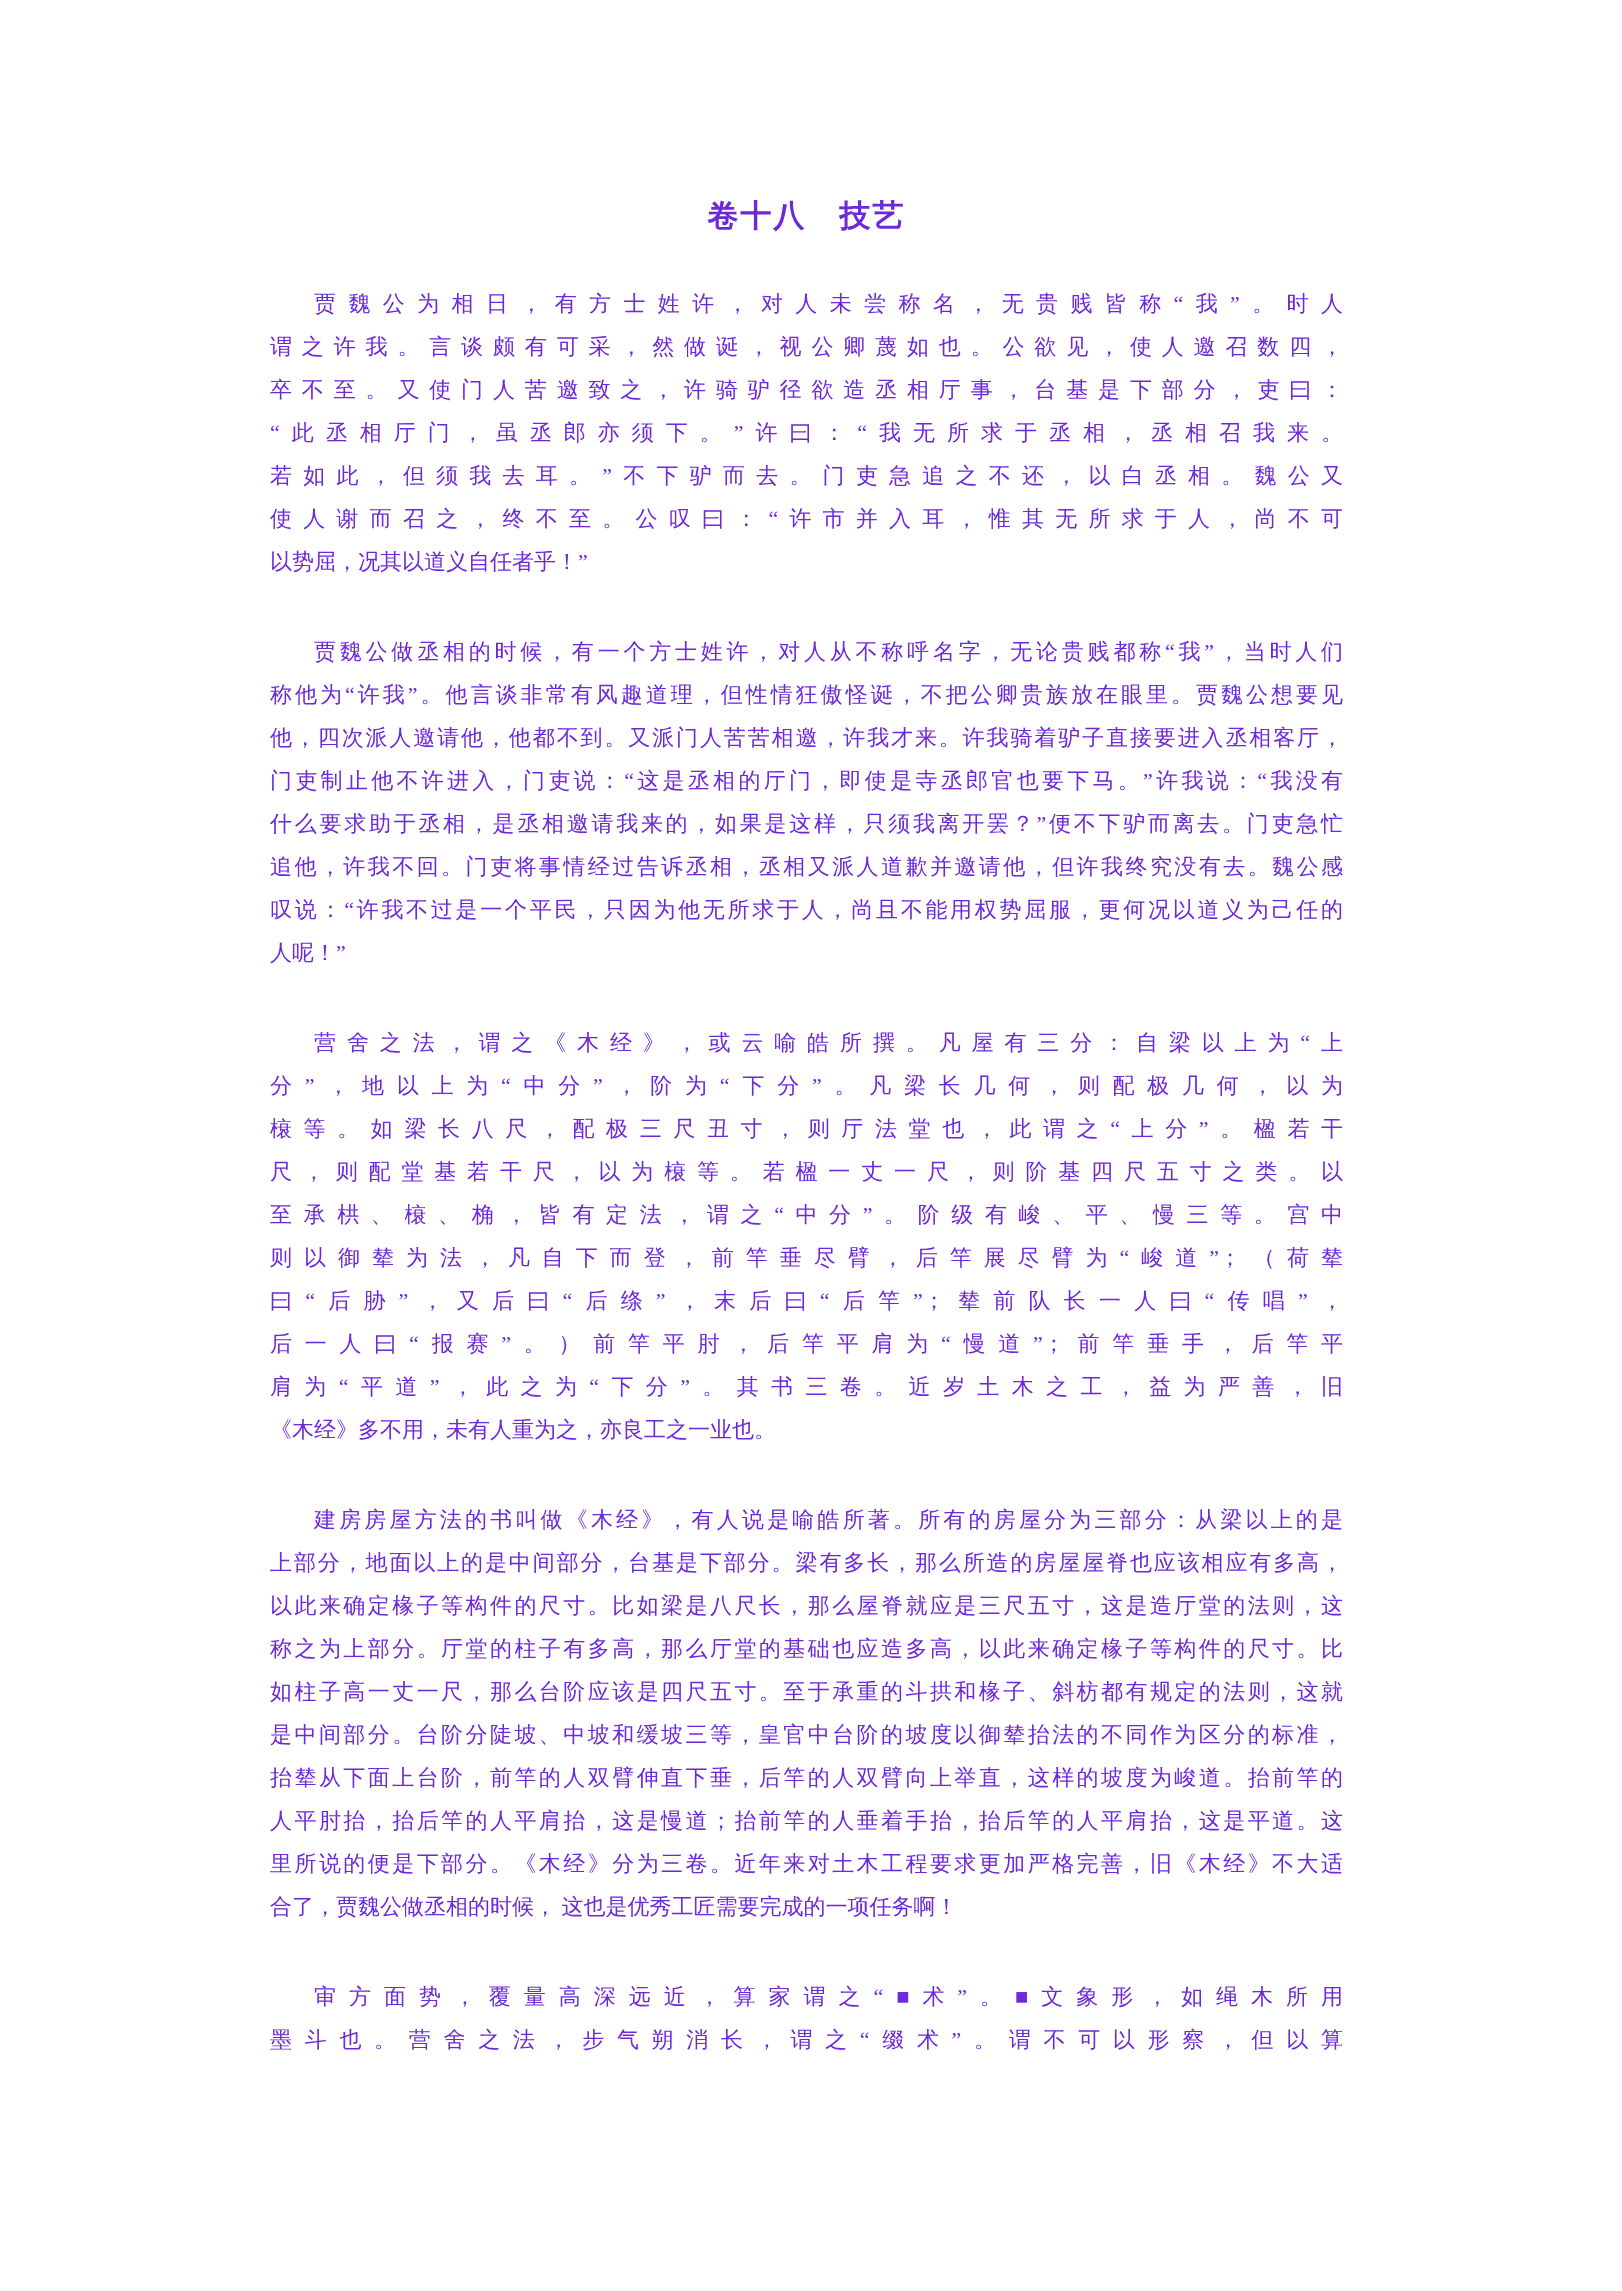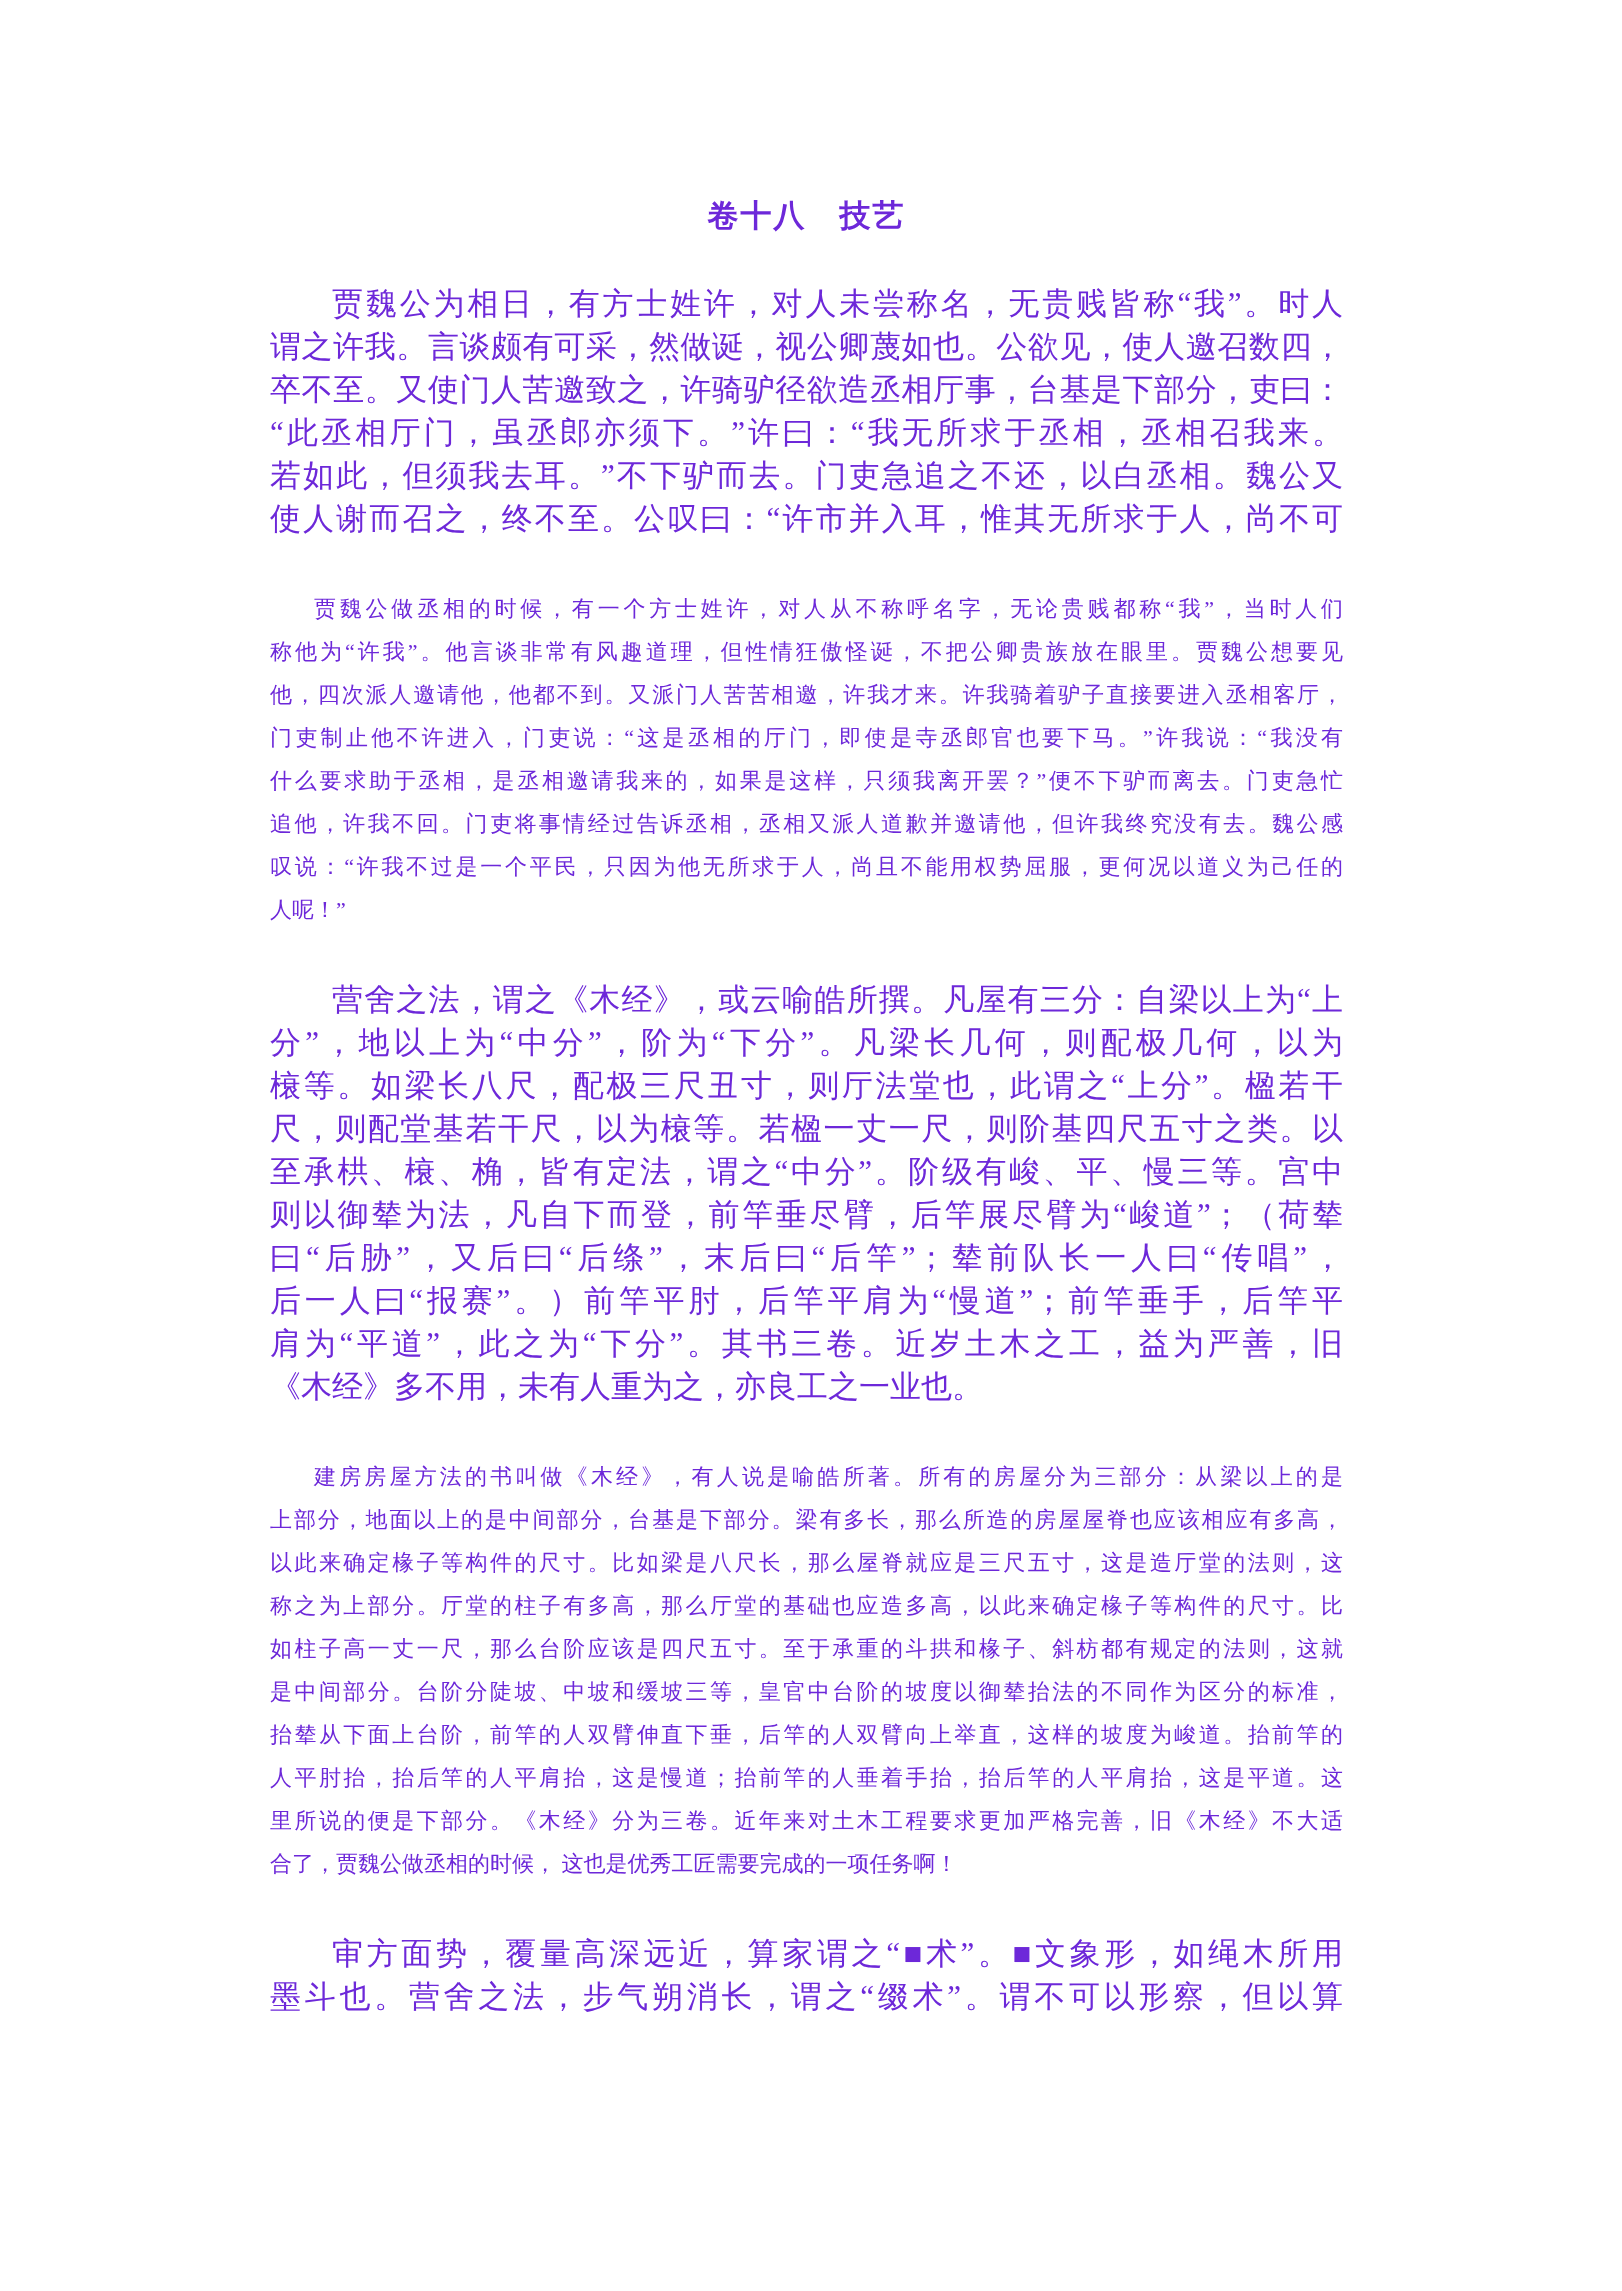--- a/index.html
+++ b/index.html
@@ -45,40 +45,41 @@
     text-justify: inter-character;
     white-space: nowrap0; 
   }
   .line.first-line {
     text-indent: 2em;
   }
   .line.short-last {
     text-align-last: left;
   }
   .classical .line {
-    font-size: 31px;
+    font-size: 22px;
   }
   .translation .line {
     font-size: 22px;
   }
 </style>
 </head>
 <body>
 
 <div class="page">
   <div class="content">
     <h1 class="doc-title">卷十八　技艺</h1>
     <div>
         <div class="paragraph classical">
           <div class="line first-line">贾魏公为相日，有方士姓许，对人未尝称名，无贵贱皆称“我”。时人</div>
           <div class="line">谓之许我。言谈颇有可采，然做诞，视公卿蔑如也。公欲见，使人邀召数四，</div>
           <div class="line">卒不至。又使门人苦邀致之，许骑驴径欲造丞相厅事，台基是下部分，吏曰：</div>
           <div class="line">“此丞相厅门，虽丞郎亦须下。”许曰：“我无所求于丞相，丞相召我来。</div>
           <div class="line">若如此，但须我去耳。”不下驴而去。门吏急追之不还，以白丞相。魏公又</div>
           <div class="line">使人谢而召之，终不至。公叹曰：“许市并入耳，惟其无所求于人，尚不可</div>
+          <div class="line short-last">以势屈，况其以道义自任者乎！”</div>
         </div>
         <div class="paragraph translation">
           <div class="line first-line">贾魏公做丞相的时候，有一个方士姓许，对人从不称呼名字，无论贵贱都称“我”，当时人们</div>
           <div class="line">称他为“许我”。他言谈非常有风趣道理，但性情狂傲怪诞，不把公卿贵族放在眼里。贾魏公想要见</div>
           <div class="line">他，四次派人邀请他，他都不到。又派门人苦苦相邀，许我才来。许我骑着驴子直接要进入丞相客厅，</div>
           <div class="line">门吏制止他不许进入，门吏说：“这是丞相的厅门，即使是寺丞郎官也要下马。”许我说：“我没有</div>
           <div class="line">什么要求助于丞相，是丞相邀请我来的，如果是这样，只须我离开罢？”便不下驴而离去。门吏急忙</div>
           <div class="line">追他，许我不回。门吏将事情经过告诉丞相，丞相又派人道歉并邀请他，但许我终究没有去。魏公感</div>
           <div class="line">叹说：“许我不过是一个平民，只因为他无所求于人，尚且不能用权势屈服，更何况以道义为己任的</div>
           <div class="line short-last">人呢！”</div>

